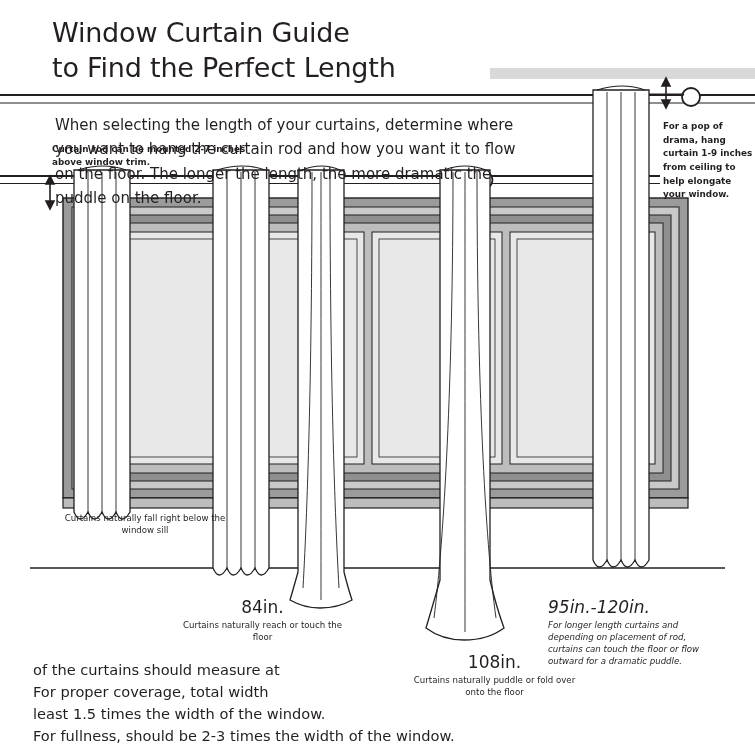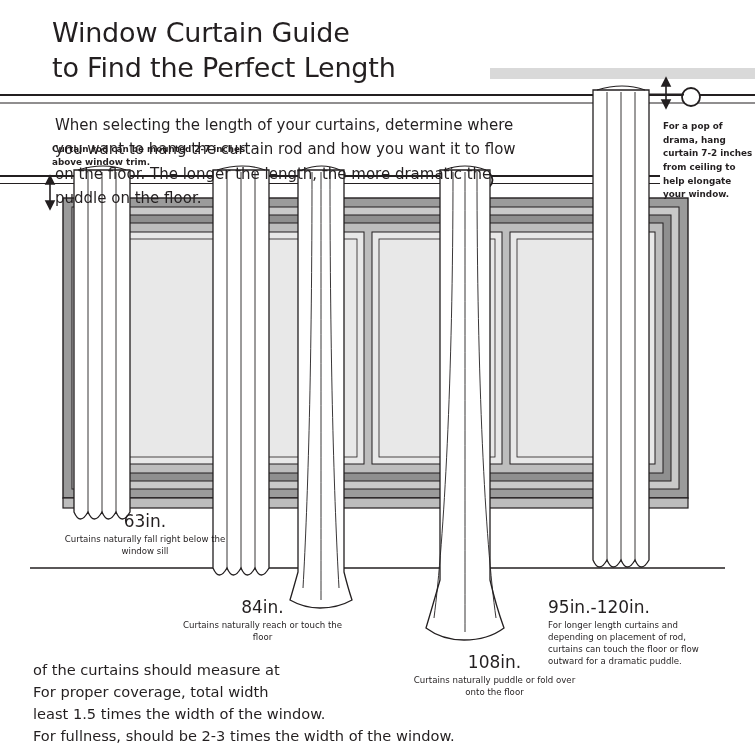--- a/index.html
+++ b/index.html
@@ -39,21 +39,21 @@
 
   
   .lbl{position:absolute;text-align:center;color:#231f20;}
   .lbl .big{font-size:17px;line-height:1.1;display:block;margin-bottom:2px;}
   .lbl .sub{font-size:8.6px;line-height:1.42;display:block;}
 
   .lbl-63{left:55px;top:512px;width:180px;}
   .lbl-84{left:180px;top:598px;width:165px;}
   .lbl-95{left:305px;top:626px;width:150px;}
   .lbl-108{left:412px;top:653px;width:165px;}
-  .lbl-120{left:548px;top:598px;width:175px;text-align:left;}
+  .lbl-120{left:548px;top:598px;width:175px;text-align:left;font-style:italic;}
   .lbl-120 .big{text-align:left;}
   .lbl-120 .sub{text-align:left;}
 
   
   .footer{
     position:absolute;left:33px;top:659px;width:520px;
     font-size:14.6px;line-height:1.5;color:#231f20;
   }
 
   svg{position:absolute;left:0;top:0;}
@@ -178,24 +178,23 @@
   </svg>
 
   <div class="title">
     <div>Window Curtain Guide</div>
     <div>to Find the Perfect Length</div>
   </div>
 
   <div class="intro">When selecting the length of your curtains, determine where you want to hang the curtain rod and how you want it to flow on the floor. The longer the length, the more dramatic the puddle on the floor.</div>
 
   <div class="note note-rod">Curtain rod can be mounted 2-7 inches above window trim.</div>
-  <div class="note note-pop">For a pop of drama, hang curtain 7-2 inches from ceiling to help elongate your window.</div>
+  <div class="note note-pop">For a pop of drama, hang curtain 1-9 inches from ceiling to help elongate your window.</div>
 
   <div class="lbl lbl-63">
-    <span class="big">63in.</span>
     <span class="sub">Curtains naturally fall right below the window sill</span>
   </div>
 
   <div class="lbl lbl-84">
     <span class="big">84in.</span>
     <span class="sub">Curtains naturally reach or touch the floor</span>
   </div>
 
 
   <div class="lbl lbl-108">

